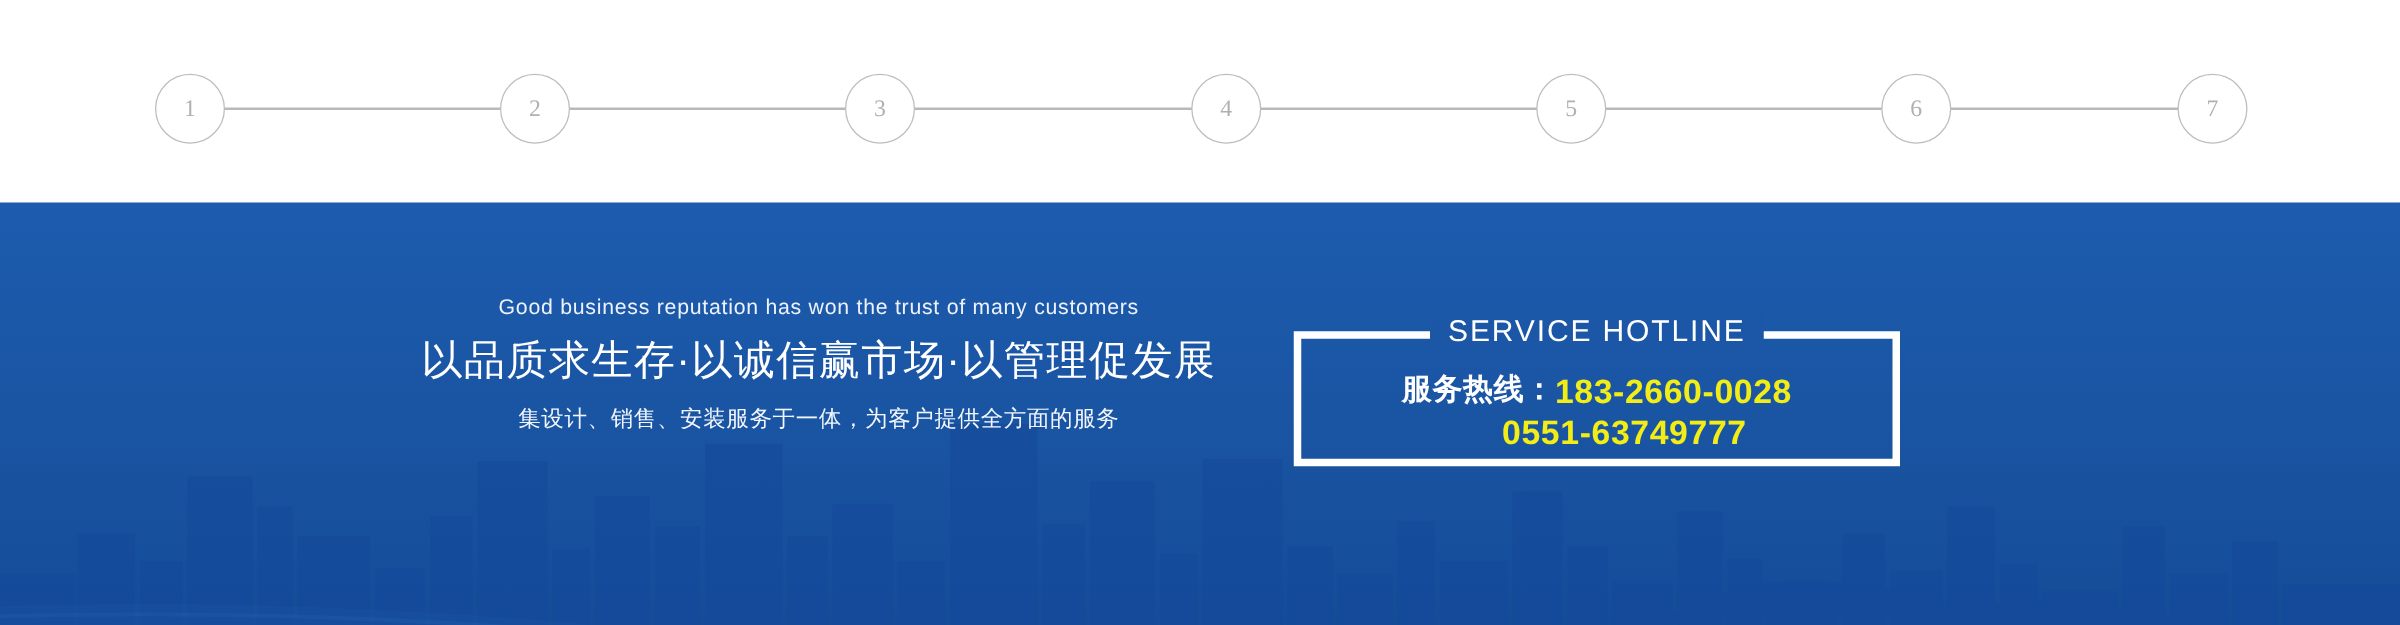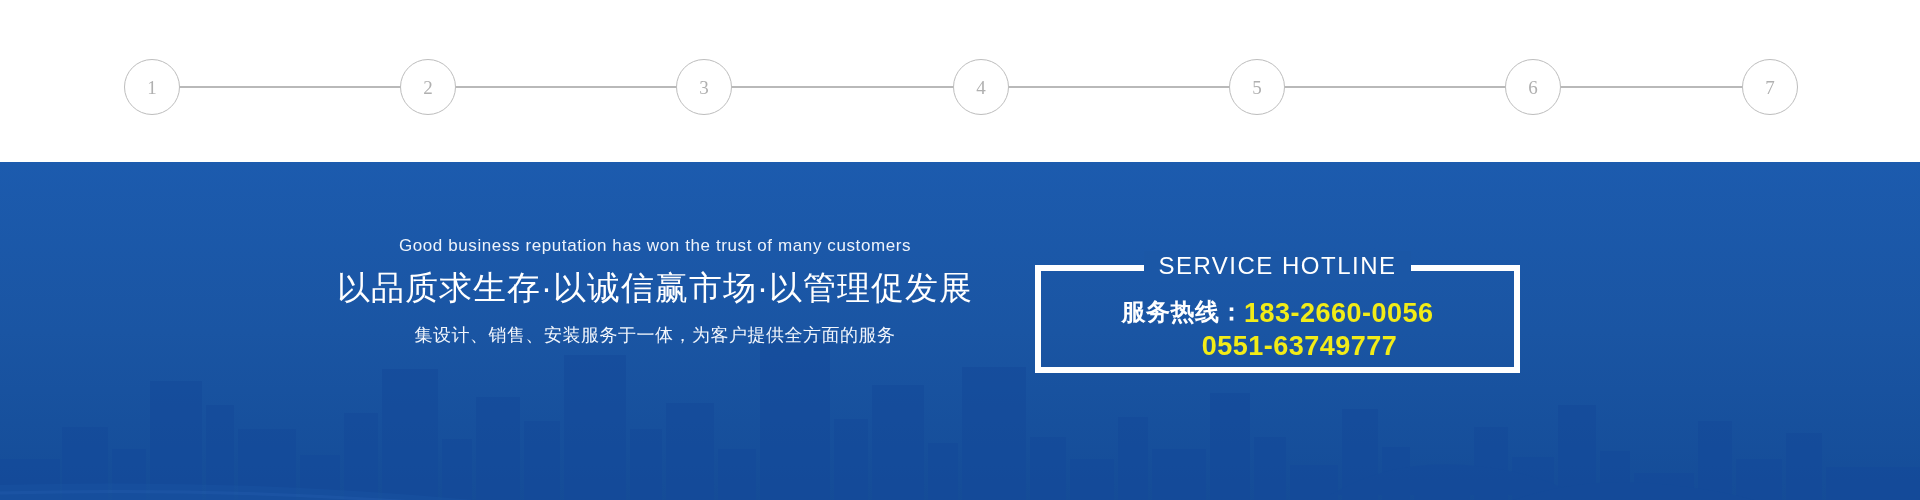--- a/index.html
+++ b/index.html
@@ -182,21 +182,21 @@
     <div class="hotline">
       <div class="hl-frame"></div>
 
       <div class="hl-title">
         <span>SERVICE  HOTLINE</span>
       </div>
 
       <div class="hl-rows">
         <div class="hl-row">
           <span class="hl-label">服务热线：</span>
-          <span class="hl-num">183-2660-0056</span>
+          <span class="hl-num">183-2660-0028</span>
         </div>
         <div class="hl-row second">
           <span class="hl-num">0551-63749777</span>
         </div>
       </div>
     </div>
 
   </div>
 </div>
 

